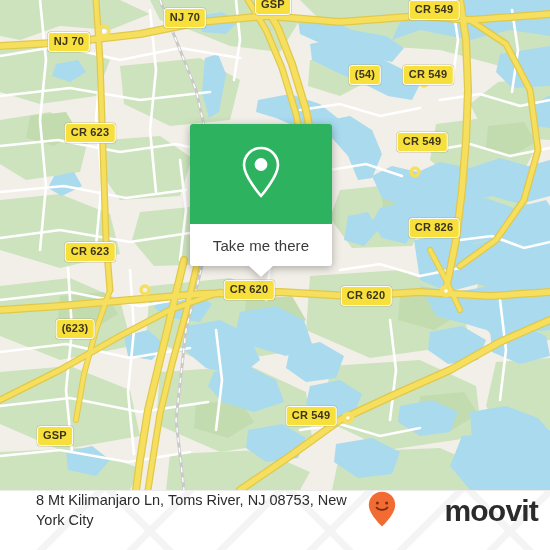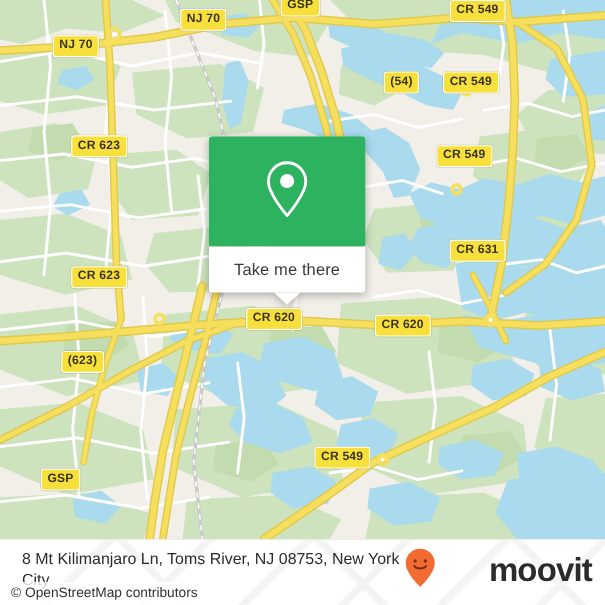--- a/index.html
+++ b/index.html
@@ -123,23 +123,23 @@
     position: absolute;
     left: 0; top: 0;
     width: 550px; height: 60px;
     opacity: 1;
   }
   #footer-inner {
     position: absolute;
     left: 0; top: 0;
     width: 550px; height: 48px;
     display: flex;
-    align-items: flex-end;
+    align-items: flex-start;
     justify-content: space-between;
-    padding: 0 12px 0 20px;
+    padding: 0 12px 0 36px;
     box-sizing: border-box;
   }
   #footer-address {
     color: #2B2B2B;
     font-size: 14.5px;
     line-height: 1.35;
     max-width: 400px;
   }
   #moovit-logo {
     display: flex;
@@ -356,21 +356,21 @@
 
     <div id="shield-layer">
         <div class="shield" style="left: 185px; top: 18px;">NJ 70</div>
         <div class="shield" style="left: 69px; top: 42px;">NJ 70</div>
         <div class="shield" style="left: 273px; top: 5px;">GSP</div>
         <div class="shield" style="left: 434px; top: 10px;">CR 549</div>
         <div class="shield" style="left: 428px; top: 75px;">CR 549</div>
         <div class="shield" style="left: 323px; top: 75px; margin-left: 42px;">(54)</div>
         <div class="shield" style="left: 90px; top: 133px;">CR 623</div>
         <div class="shield" style="left: 422px; top: 142px;">CR 549</div>
-        <div class="shield" style="left: 434px; top: 228px;">CR 631</div>
+        <div class="shield" style="left: 434px; top: 228px;">CR 826</div>
         <div class="shield" style="left: 90px; top: 252px;">CR 623</div>
         <div class="shield" style="left: 249px; top: 290px;">CR 620</div>
         <div class="shield" style="left: 366px; top: 296px;">CR 620</div>
         <div class="shield" style="left: 75px; top: 329px;">(623)</div>
         <div class="shield" style="left: 311px; top: 416px;">CR 549</div>
         <div class="shield" style="left: 55px; top: 436px;">GSP</div>
       </div>
   </div>
 
   <div id="popup-card">
@@ -381,21 +381,20 @@
           <circle cx="22" cy="20.5" r="6.4" fill="#FFFFFF"></circle>
         </svg>
       </span>
     </div>
     <div id="popup-foot">
       <span id="popup-foot-label">Take me there</span>
       <span id="popup-tail"></span>
     </div>
   </div>
 
-  <div id="attribution">© OpenStreetMap contributors</div>
 
   <div id="footer">
     <svg id="footer-watermark" viewBox="0 0 550 60" preserveAspectRatio="none">
       <g stroke="#F4F4F4" stroke-width="7" fill="none">
         <path d="M30 70 L110 -10"></path>
         <path d="M120 70 L200 -10"></path>
         <path d="M210 70 L290 -10"></path>
         <path d="M300 70 L380 -10"></path>
         <path d="M390 70 L470 -10"></path>
         <path d="M480 70 L560 -10"></path>

